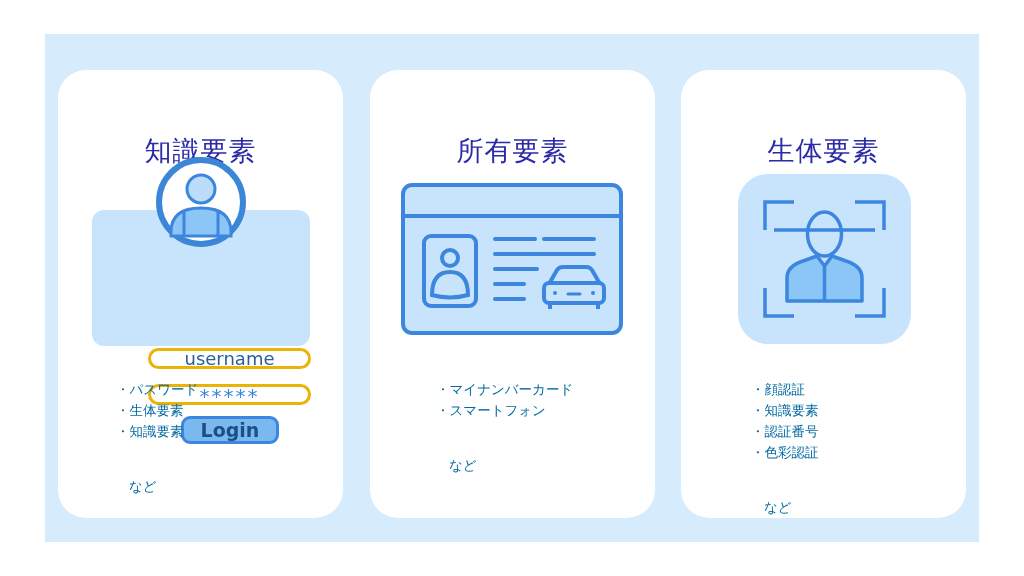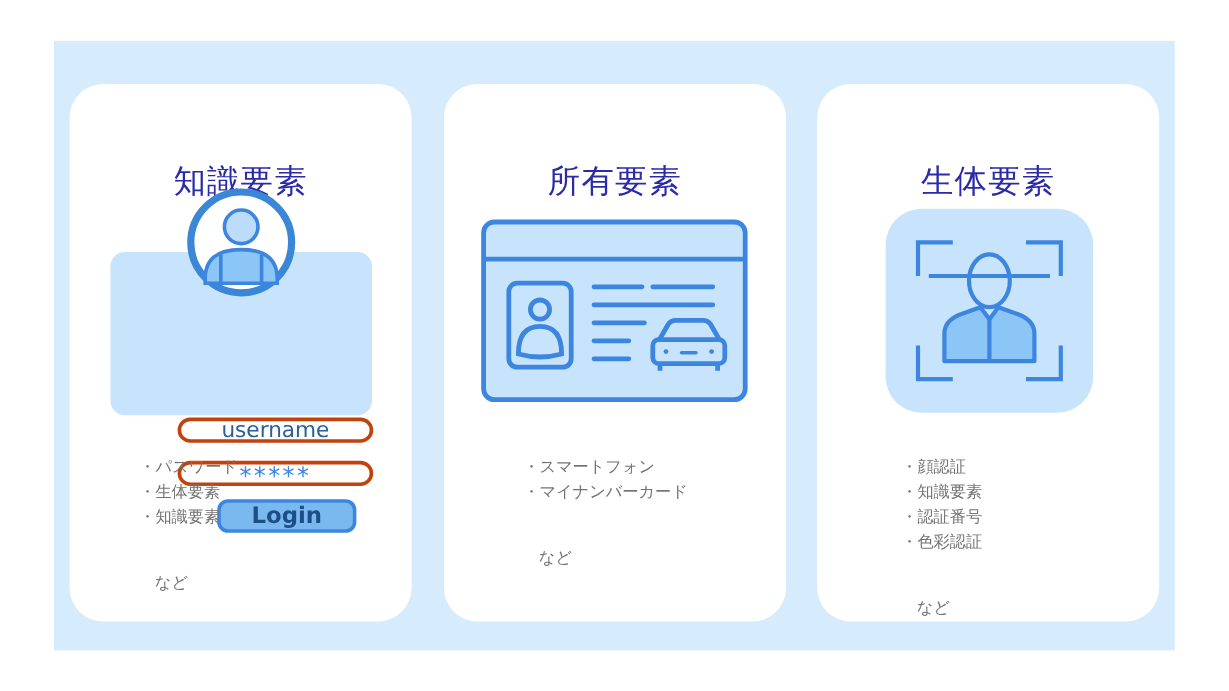--- a/index.html
+++ b/index.html
@@ -25,36 +25,36 @@
       margin-top: 33px;
     }
 
     .illus { position: absolute; }
     .card-1 .illus { left: 30px; top: 84px; width: 226px; height: 220px; }
     .card-2 .illus { left: 28px; top: 110px; width: 230px; height: 160px; }
     .card-3 .illus { left: 56px; top: 100px; width: 175px; height: 178px; }
 
     .login-text-input {
       position: absolute; left: 60px; width: 163px; height: 21px;
-      border: 3px solid #c2410c; border-radius: 11px; background: #ffffff;
+      border: 3px solid #eab308; border-radius: 11px; background: #ffffff;
       color: #2a5f9a; font-family: "DejaVu Sans", sans-serif;
       font-size: 18px; line-height: 15px; text-align: center;
     }
     .username-field { top: 194px; }
     .password-field { top: 230px; color: #3d86e0; font-size: 20px; letter-spacing: 2px; line-height: 18px; }
     .login-button {
-      position: absolute; left: 93px; top: 262px; width: 116px; height: 28px;
+      position: absolute; left: 93px; top: 262px; width: 98px; height: 28px;
       border: 3px solid #3d86e0; border-radius: 9px; background: #7ab9f0;
       color: #1d4f84; font-weight: bold; font-size: 19px; text-align: center; line-height: 22px;
       font-family: "DejaVu Sans", sans-serif;
     }
 
     .bullets {
       position: absolute; top: 309px; left: 58px; list-style: none;
-      font-size: 13.5px; color: #737373; line-height: 21px;
+      font-size: 13.5px; color: #0369a1; line-height: 21px;
     }
     .card-2 .bullets { left: 66px; top: 309px; }
     .card-3 .bullets { left: 70px; top: 309px; }
     .bullets li::before { content: "・"; }
     .bullets .etc { padding-left: 13px; margin-top: 34px; }
     .bullets .etc::before { content: ""; }
   </style>
 </head>
 <body>
 
@@ -105,22 +105,22 @@
         <rect x="146" y="103" width="60" height="20" rx="5"></rect>
         <line x1="152" y1="123" x2="152" y2="129"></line>
         <line x1="200" y1="123" x2="200" y2="129"></line>
       </g>
       <circle cx="157" cy="113" r="2" fill="#3d86e0"></circle>
       <circle cx="195" cy="113" r="2" fill="#3d86e0"></circle>
       <line x1="170" y1="114" x2="182" y2="114" stroke="#3d86e0" stroke-width="3" stroke-linecap="round"></line>
     </svg>
   </div>
   <ul class="bullets">
+    <li>マイナンバーカード</li>
     <li>スマートフォン</li>
-    <li>マイナンバーカード</li>
     <li class="etc">など</li>
   </ul>
 </div>
 
 <div class="card card-3">
   <div class="card-title">生体要素</div>
   <div class="illus">
     <svg width="175" height="178" viewBox="0 0 175 178">
       <rect x="1" y="4" width="173" height="170" rx="30" fill="#c8e4fc"></rect>
       <g fill="none" stroke="#3d86e0" stroke-width="3.5">

